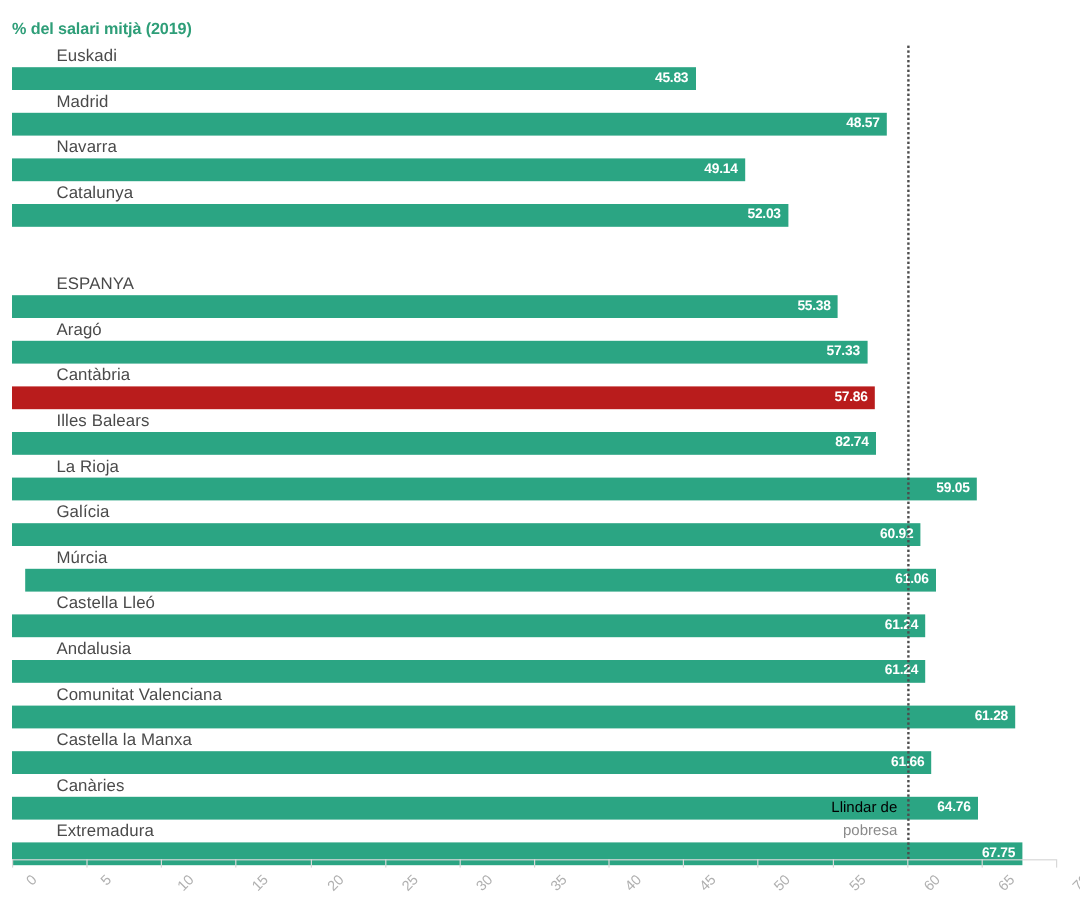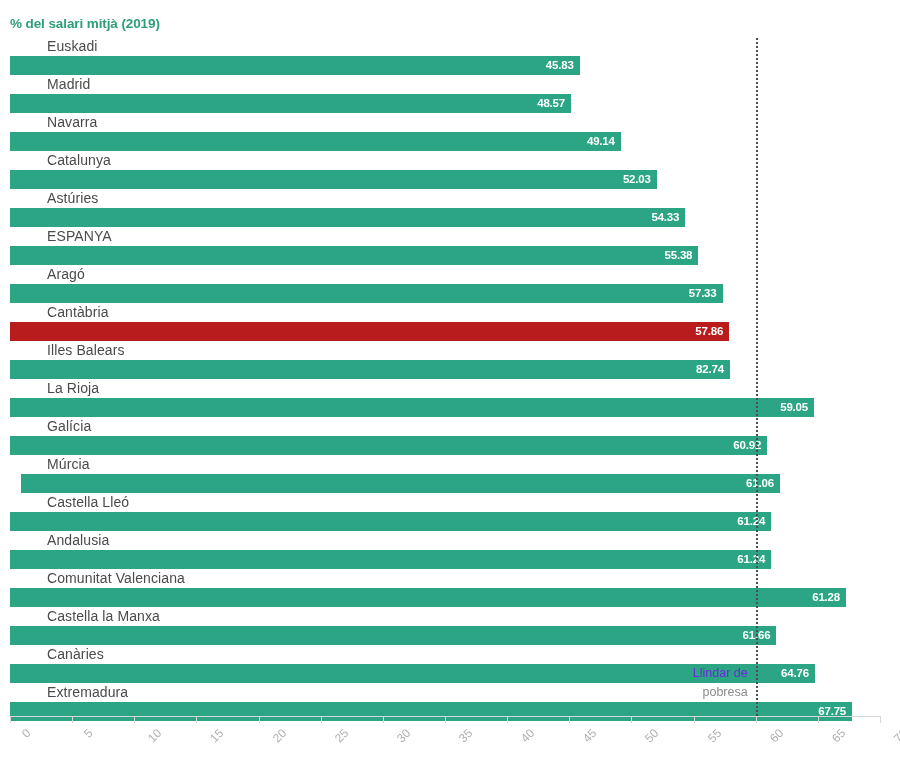--- a/index.html
+++ b/index.html
@@ -98,21 +98,21 @@
     position: absolute;
     text-align: right;
     font-size: 12.5px;
     color: #8a8a8a;
     line-height: 19px;
     white-space: nowrap;
     pointer-events: none;
   }
   .threshold-label .l1 {
     display: block;
-    color: #6d28d9;
+    color: #000000;
   }
   .threshold-label .l2 {
     display: block;
     color: #8a8a8a;
   }
 
   
   .axis {
     position: absolute;
     left: 10px;
@@ -157,46 +157,38 @@
         <div class="row-label">Euskadi</div>
         <div class="bar-track">
           <div class="bar" style="width: 569.601px; background: rgb(43, 165, 131);">
             <span class="bar-value">45.83</span>
           </div>
         </div>
       </div>
       <div class="row" style="top: 38px;">
         <div class="row-label">Madrid</div>
         <div class="bar-track">
-          <div class="bar" style="width: 561px; background: rgb(43, 165, 131);">
+          <div class="bar" style="width: 729px; background: rgb(43, 165, 131);">
             <span class="bar-value">48.57</span>
           </div>
         </div>
       </div>
       <div class="row" style="top: 76px;">
         <div class="row-label">Navarra</div>
         <div class="bar-track">
           <div class="bar" style="width: 610.74px; background: rgb(43, 165, 131);">
             <span class="bar-value">49.14</span>
           </div>
         </div>
       </div>
       <div class="row" style="top: 114px;">
         <div class="row-label">Catalunya</div>
         <div class="bar-track">
           <div class="bar" style="width: 646.659px; background: rgb(43, 165, 131);">
             <span class="bar-value">52.03</span>
-          </div>
-        </div>
-      </div>
-      <div class="row" style="top: 152px;">
-        <div class="row-label">Astúries</div>
-        <div class="bar-track">
-          <div class="bar" style="width: 675.244px; background: rgb(43, 165, 131);">
-            <span class="bar-value">54.33</span>
           </div>
         </div>
       </div>
       <div class="row" style="top: 190px;">
         <div class="row-label">ESPANYA</div>
         <div class="bar-track">
           <div class="bar" style="width: 688.294px; background: rgb(43, 165, 131);">
             <span class="bar-value">55.38</span>
           </div>
         </div>

